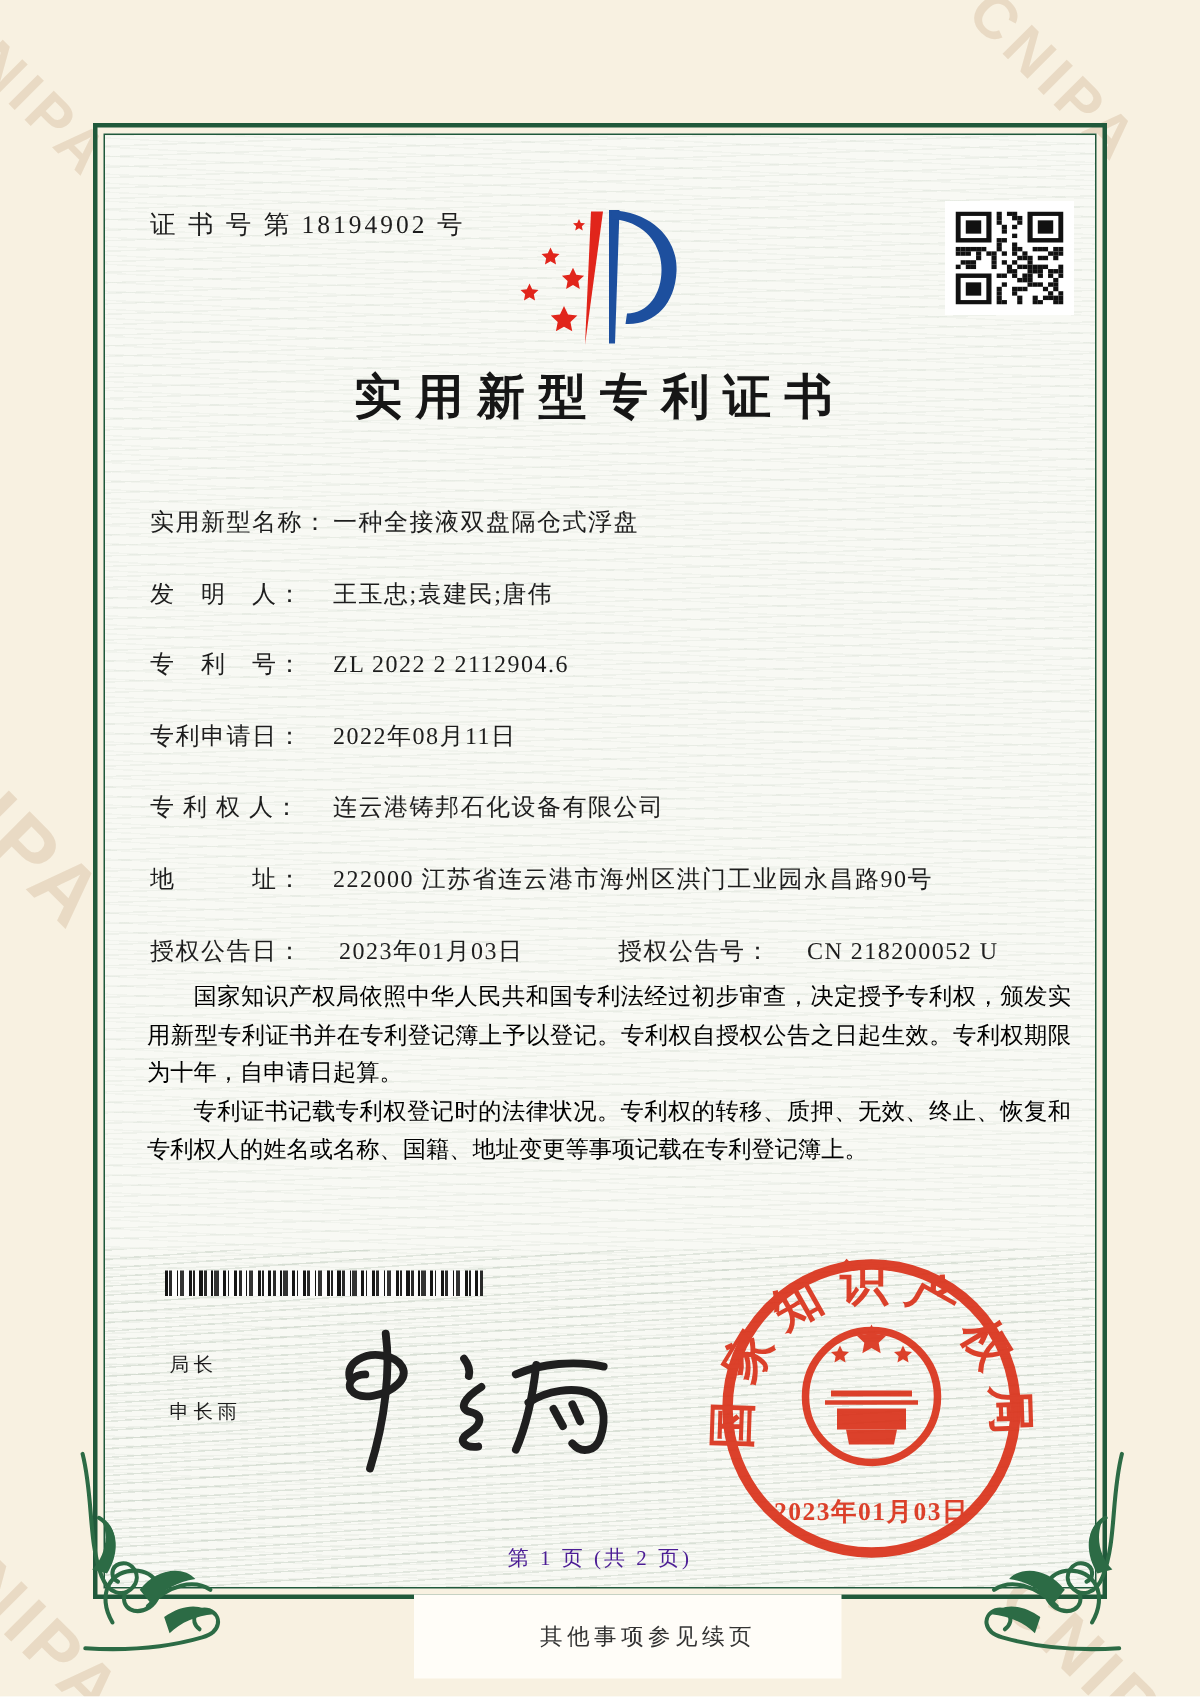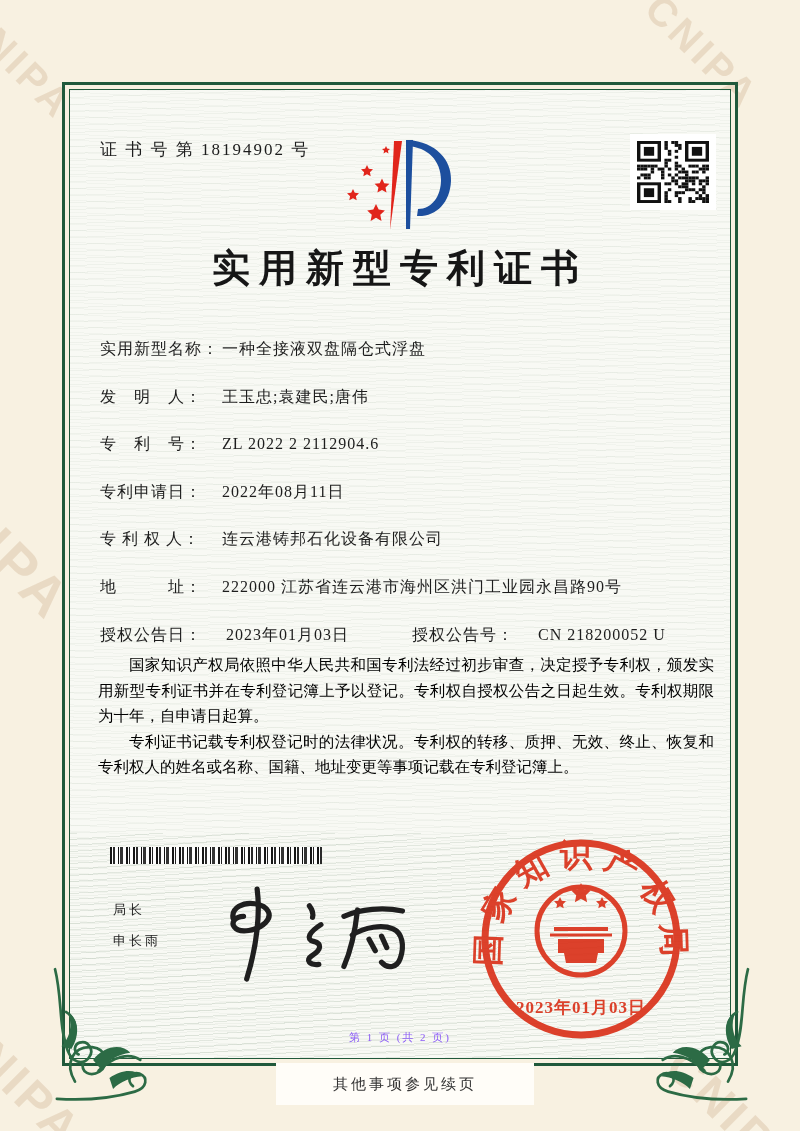--- a/index.html
+++ b/index.html
@@ -32,21 +32,21 @@
     content:""; position:absolute; left:0; right:0; bottom:0; height:225px;
     background:repeating-linear-gradient(176deg, rgba(135,158,135,0.20) 0 1px, rgba(0,0,0,0) 1px 6px);
   }
   .content{ position:absolute; inset:0; z-index:3; }
   .cert-no{ position:absolute; left:100px; top:138px; font-size:17px; letter-spacing:2px; }
   .logo{ position:absolute; left:340px; top:133px; }
   .qr-box{ position:absolute; left:630px; top:134px; width:86px; height:76px; background:#fff; }
   .qr-box svg{ position:absolute; left:7px; top:7px; }
   .title{
     position:absolute; left:0; top:243px; width:800px; text-align:center;
-    font-size:38px; font-weight:bold; letter-spacing:9px; color:#161616;
+    font-size:32px; font-weight:bold; letter-spacing:9px; color:#161616;
   }
   .fields{ position:absolute; left:100px; top:336px; width:560px;font-family:Liberation Serif, serif; }
   .frow{ display:flex; font-size:16px; line-height:26px; margin-bottom:21.5px; white-space:nowrap; }
   .flabel{ flex:0 0 122px; letter-spacing:1px; }
   .fvalue{ letter-spacing:1px; }
   .grant-row{ position:absolute; top:622px; left:0; width:800px; font-size:16px; line-height:26px; white-space:nowrap;}
   .grant-a{ position:absolute; left:100px; }
   .grant-b{ position:absolute; left:412px; }
   .grant-row .flabel{ display:inline-block; width:122px; }
   .paras{
@@ -60,26 +60,26 @@
       #141414 0 2px,#fdfdfd 2px 3px,#2a2a2a 3px 5px,#fdfdfd 5px 8px,
       #111 8px 9px,#fdfdfd 9px 10px,#333 10px 13px,#fdfdfd 13px 16px,
       #161616 16px 18px,#fdfdfd 18px 19px,#222 19px 20px,#fdfdfd 20px 23px);
   }
   .signer{ position:absolute; left:113px; top:901px; font-size:13px; letter-spacing:3px; }
   .signer div{ margin-bottom:13px; }
   .signature{ position:absolute; left:208px; top:878px; }
   .seal{ position:absolute; left:468px; top:835px; mix-blend-mode:multiply; opacity:0.92; }
   .page-info{
     position:absolute; left:0; top:1030px; width:800px; text-align:center;
-    font-size:11px; letter-spacing:2px; color:#8b5cf6;
+    font-size:14px; letter-spacing:2px; color:#4c1d95;
   }
   .cont-box{
-    position:absolute; left:276px; top:1063px; width:258px; height:42px;
+    position:absolute; left:276px; top:1063px; width:258px; height:56px;
     background:#fffdf8; z-index:4; display:flex; align-items:center; justify-content:center;
-    font-size:15px; letter-spacing:3px; color:#333;
+    font-size:15px; letter-spacing:3px; color:#333;padding-left:27px;
   }
   .ornament{ position:absolute; z-index:4; pointer-events:none; }
   .orn-left{ left:46px; top:962px; }
   .orn-right{ left:612px; top:962px; transform:scaleX(-1); }
 </style>
 </head>
 <body>
 
 <div class="page">
 

